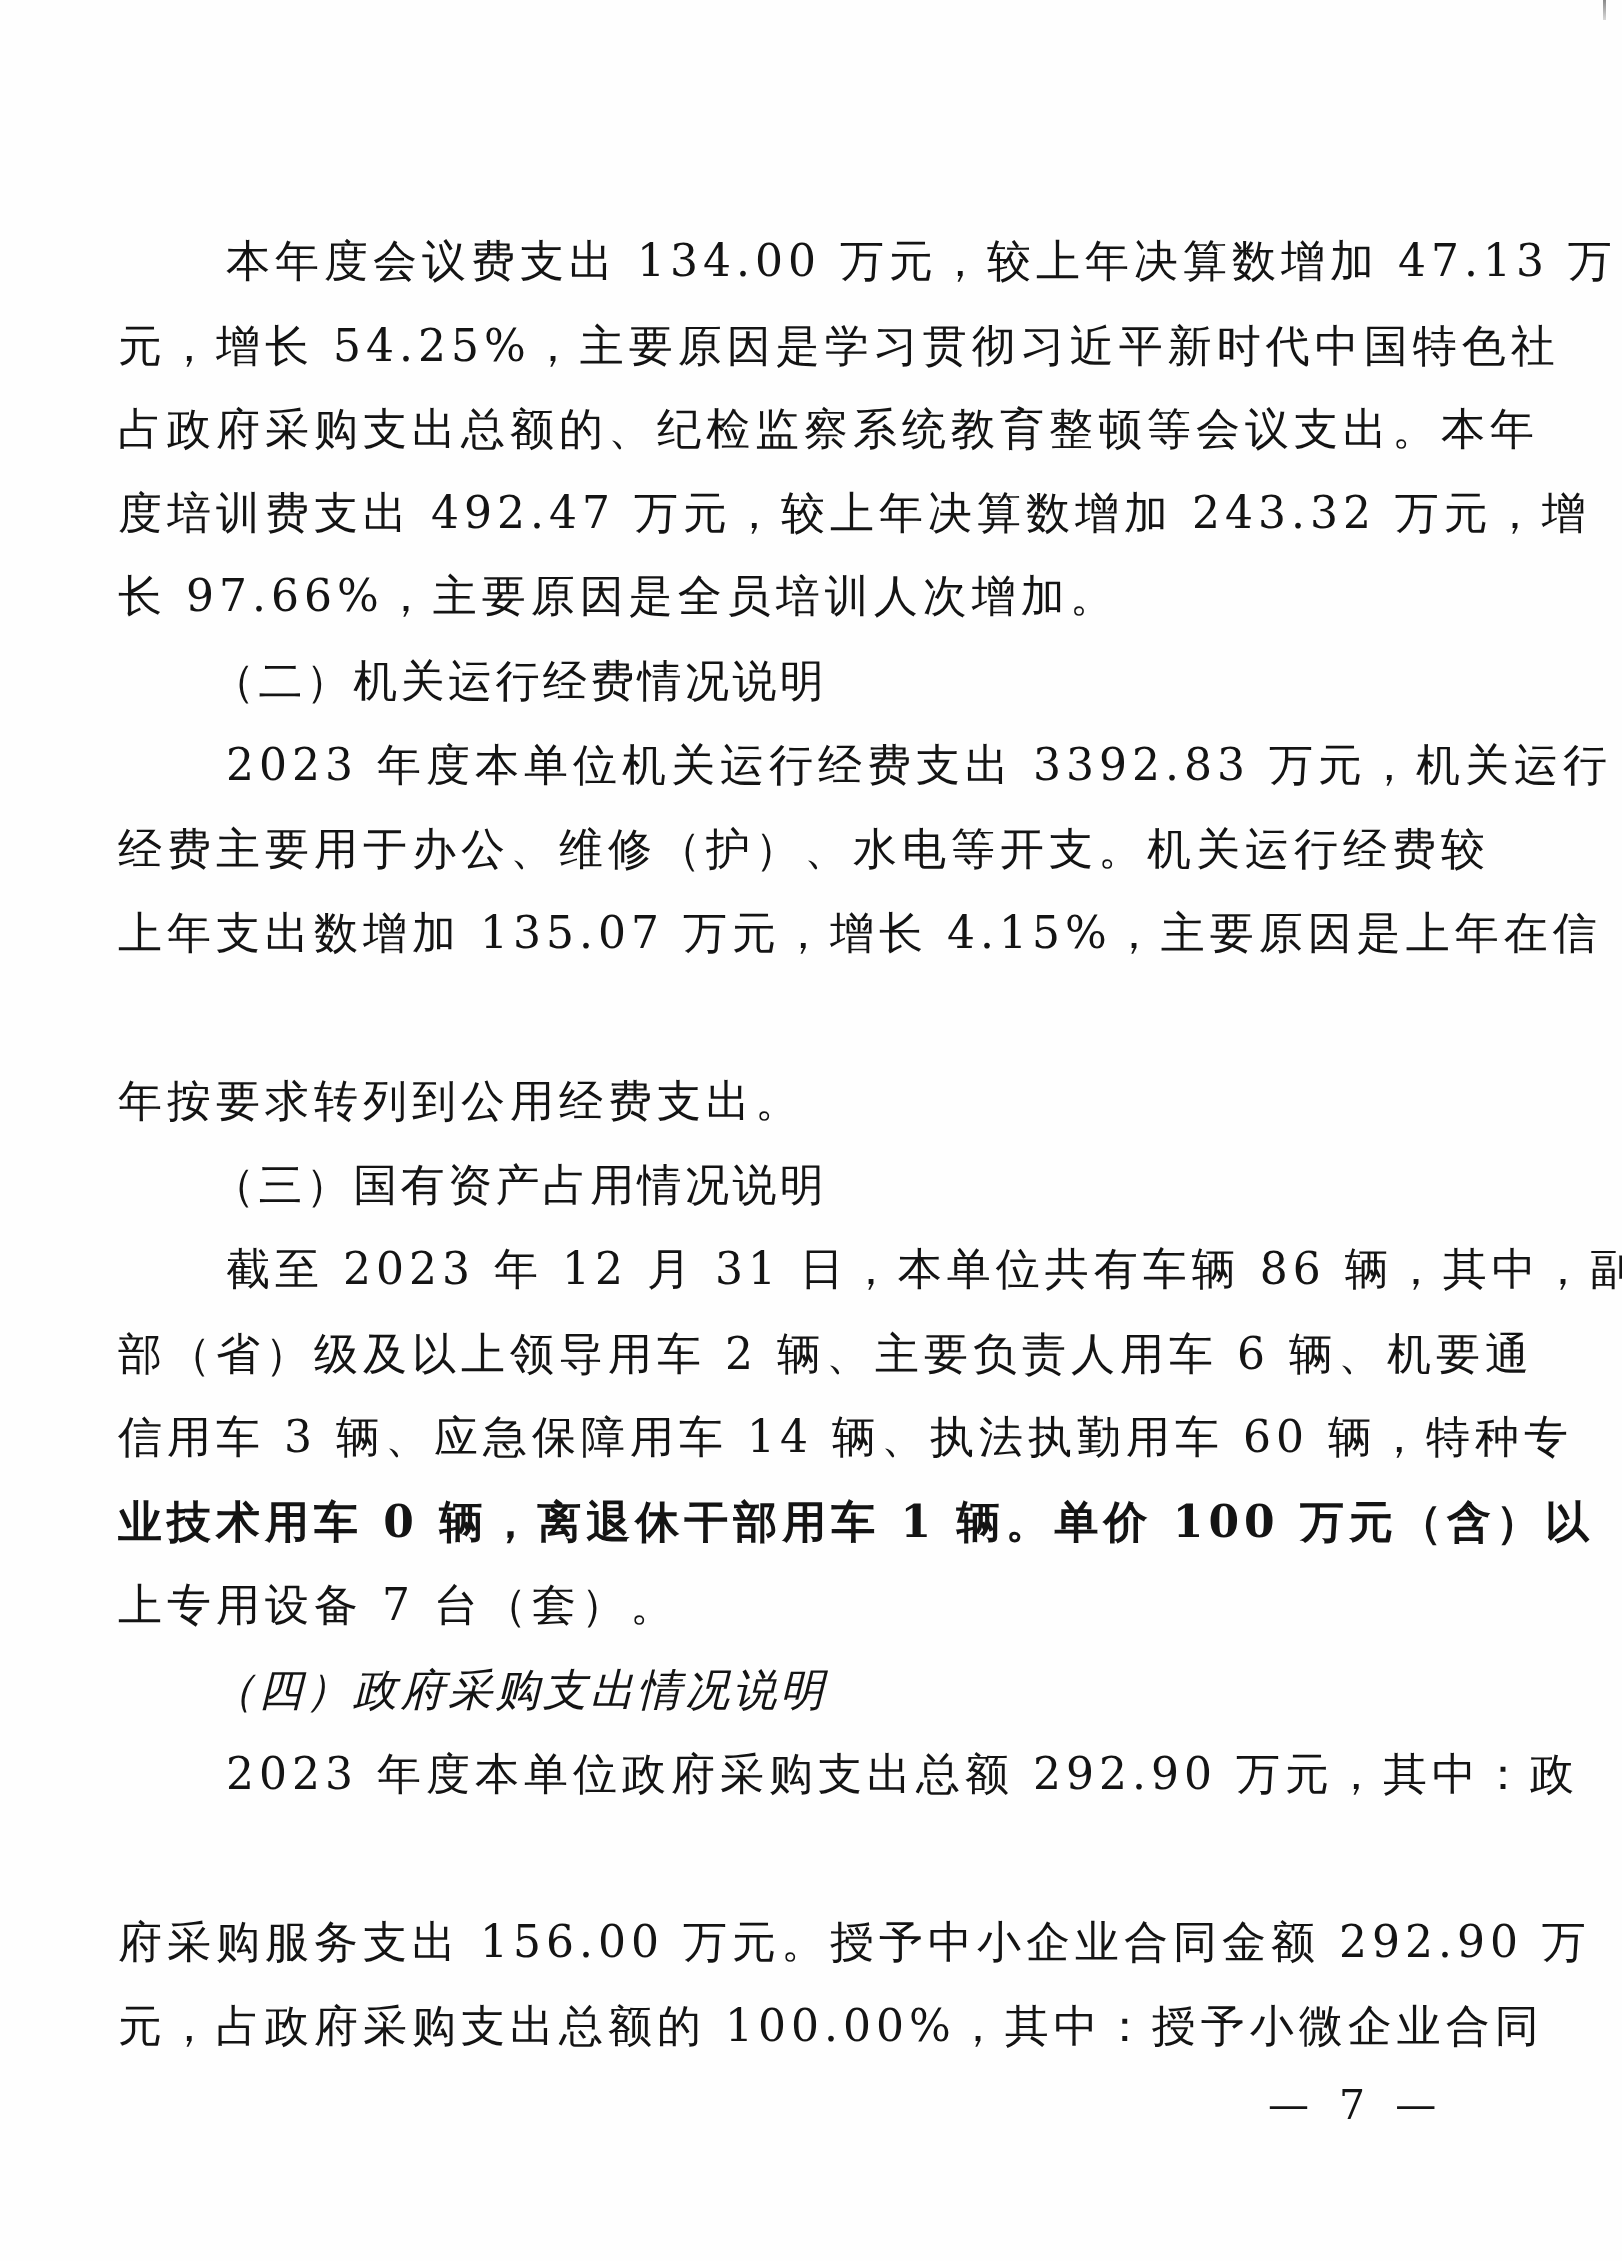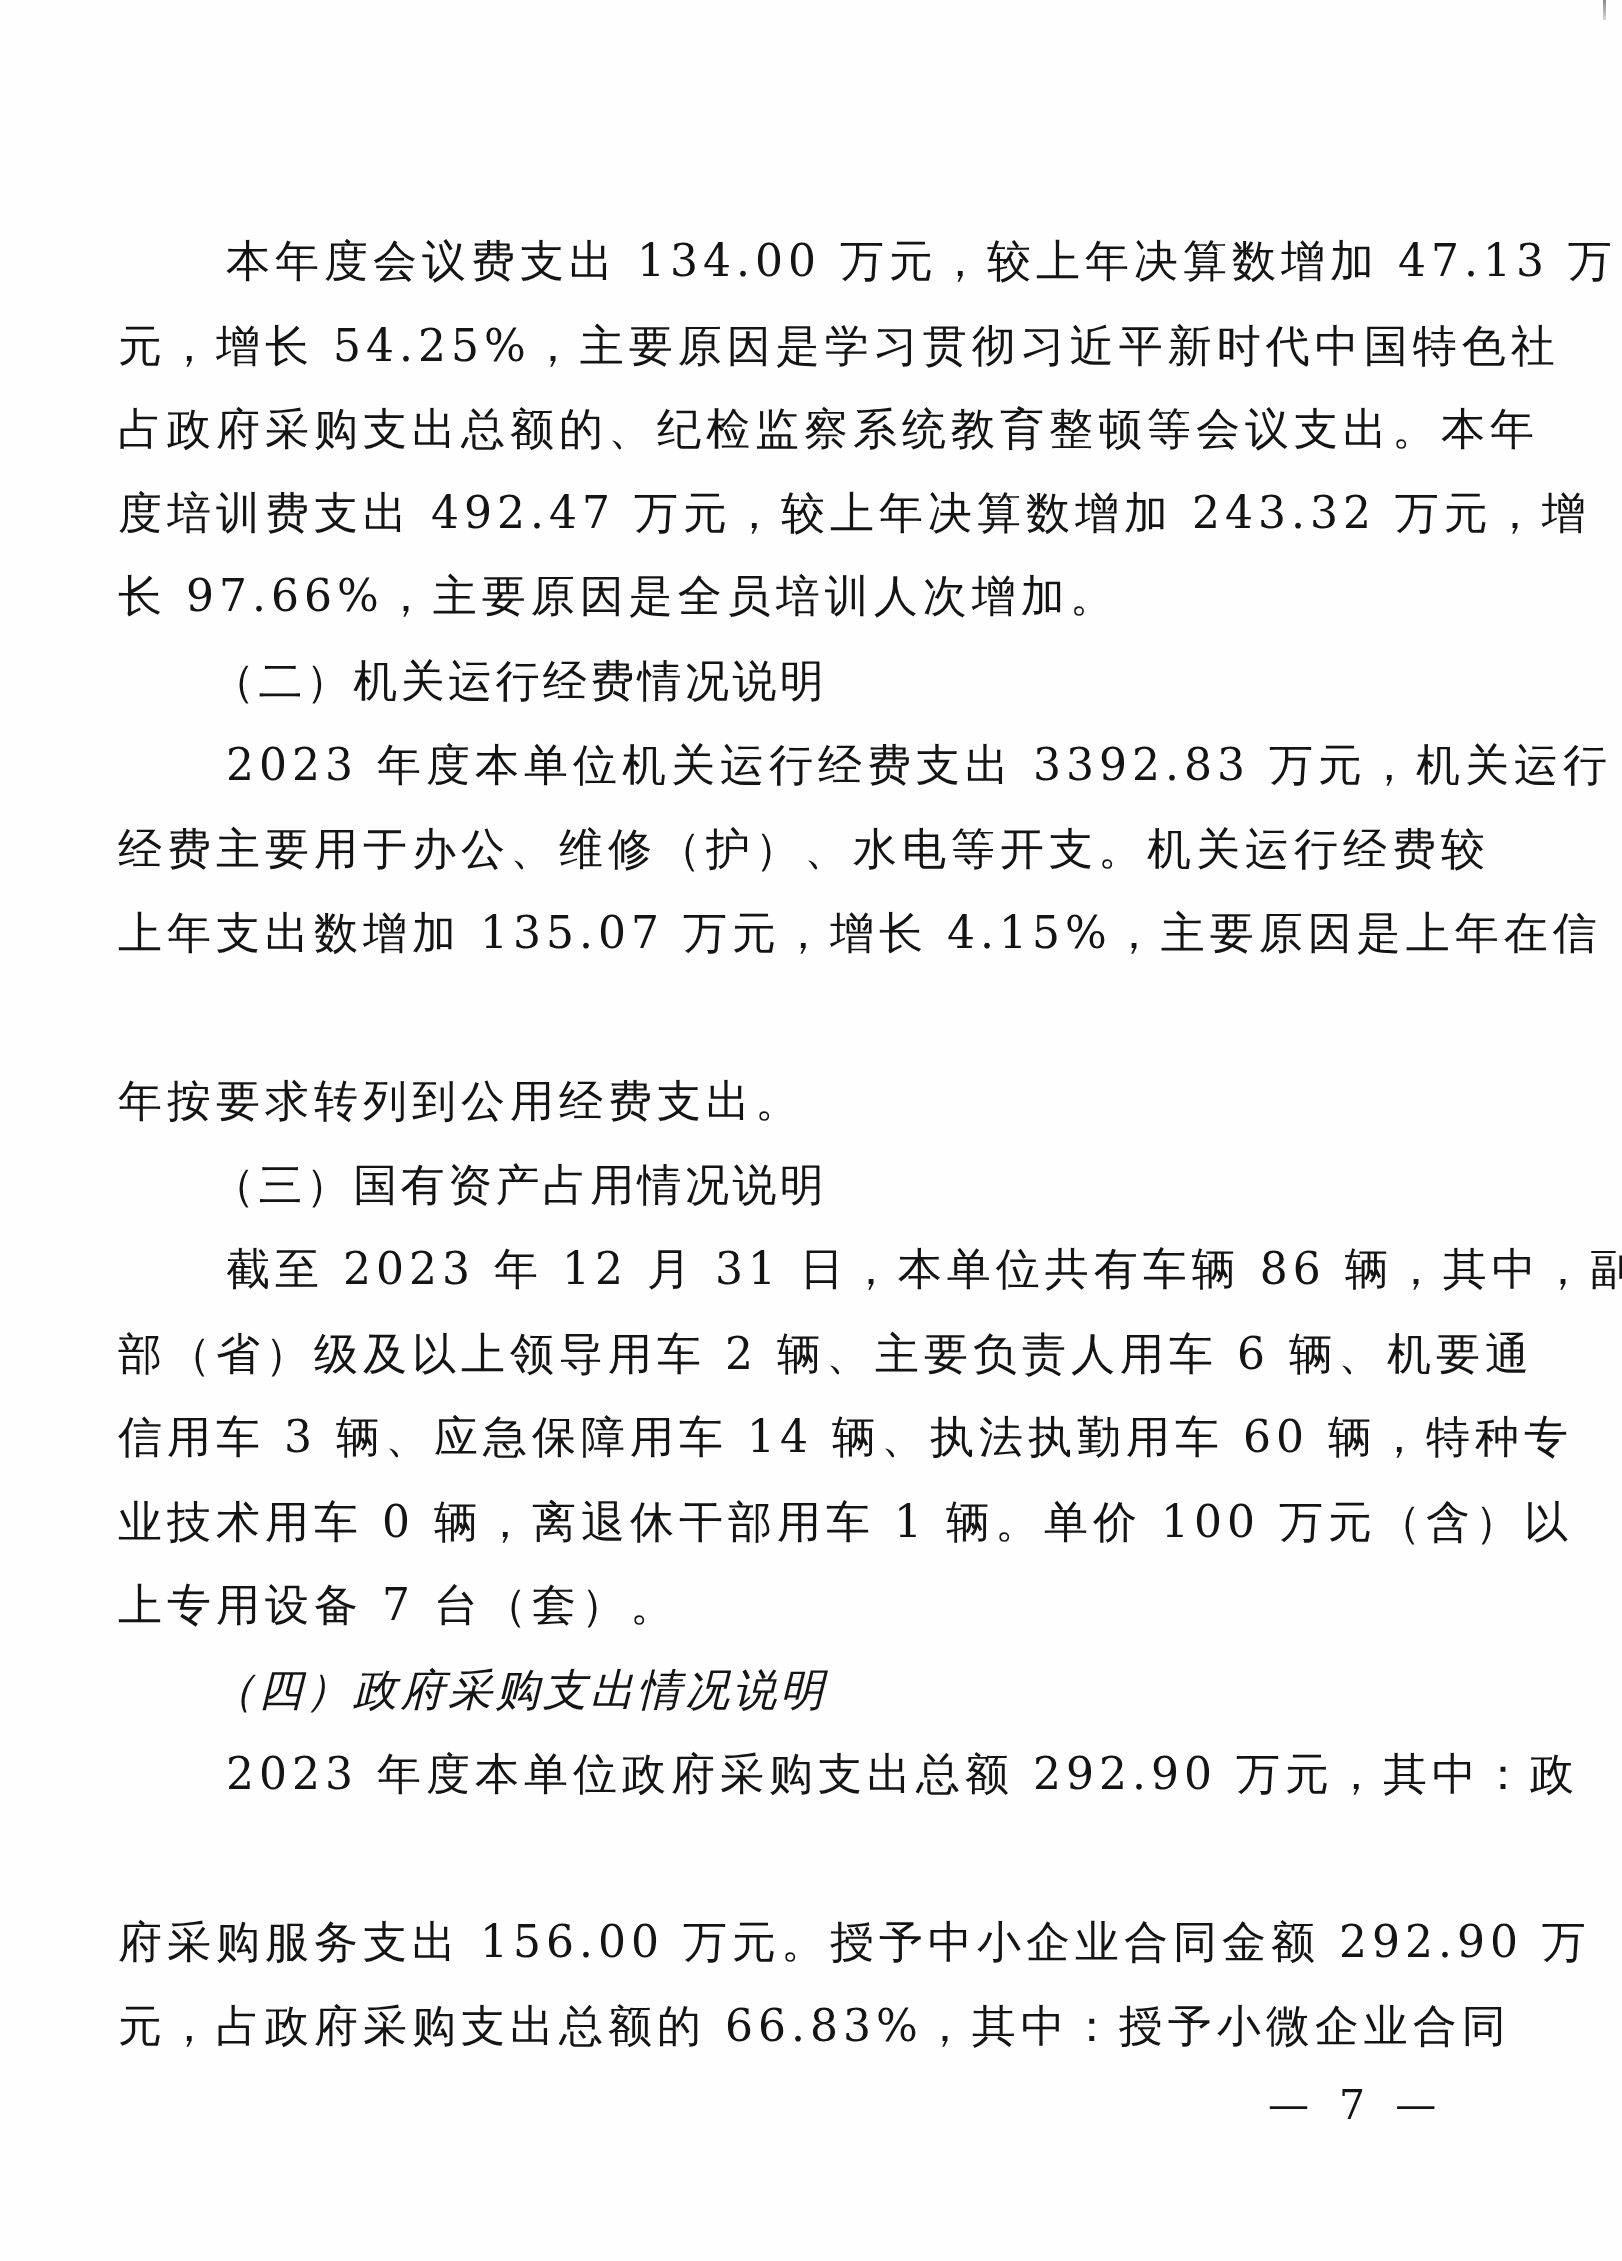--- a/index.html
+++ b/index.html
@@ -77,24 +77,24 @@
   <div class="line indent" style="top:722px;">2023 年度本单位机关运行经费支出 3392.83 万元，机关运行</div>
   <div class="line" style="top:806px;">经费主要用于办公、维修（护）、水电等开支。机关运行经费较</div>
   <div class="line" style="top:890px;">上年支出数增加 135.07 万元，增长 4.15%，主要原因是上年在信</div>
   <div class="line last" style="top:1058px;">年按要求转列到公用经费支出。</div>
 
   <div class="line heading" style="top:1142px;">（三）国有资产占用情况说明</div>
 
   <div class="line indent" style="top:1226px;">截至 2023 年 12 月 31 日，本单位共有车辆 86 辆，其中，副</div>
   <div class="line" style="top:1311px;">部（省）级及以上领导用车 2 辆、主要负责人用车 6 辆、机要通</div>
   <div class="line" style="top:1394px;">信用车 3 辆、应急保障用车 14 辆、执法执勤用车 60 辆，特种专</div>
-  <div class="line" style="top:1479px;">业技术用车 0 辆，离退休干部用车 1 辆。单价 100 万元（含）以</div>
+  <div class="line" style="top:1479px;font-weight:bold;">业技术用车 0 辆，离退休干部用车 1 辆。单价 100 万元（含）以</div>
   <div class="line last" style="top:1562px;">上专用设备 7 台（套）。</div>
 
   <div class="line heading" style="top:1647px;font-style:italic;">（四）政府采购支出情况说明</div>
 
   <div class="line indent" style="top:1731px;">2023 年度本单位政府采购支出总额 292.90 万元，其中：政</div>
   <div class="line" style="top:1899px;">府采购服务支出 156.00 万元。授予中小企业合同金额 292.90 万</div>
-  <div class="line" style="top:1983px;">元，占政府采购支出总额的 66.83%，其中：授予小微企业合同</div>
+  <div class="line" style="top:1983px;">元，占政府采购支出总额的 100.00%，其中：授予小微企业合同</div>
 
   <div class="page-number">— 7 —</div>
 </div>
 
 
 </body></html>

